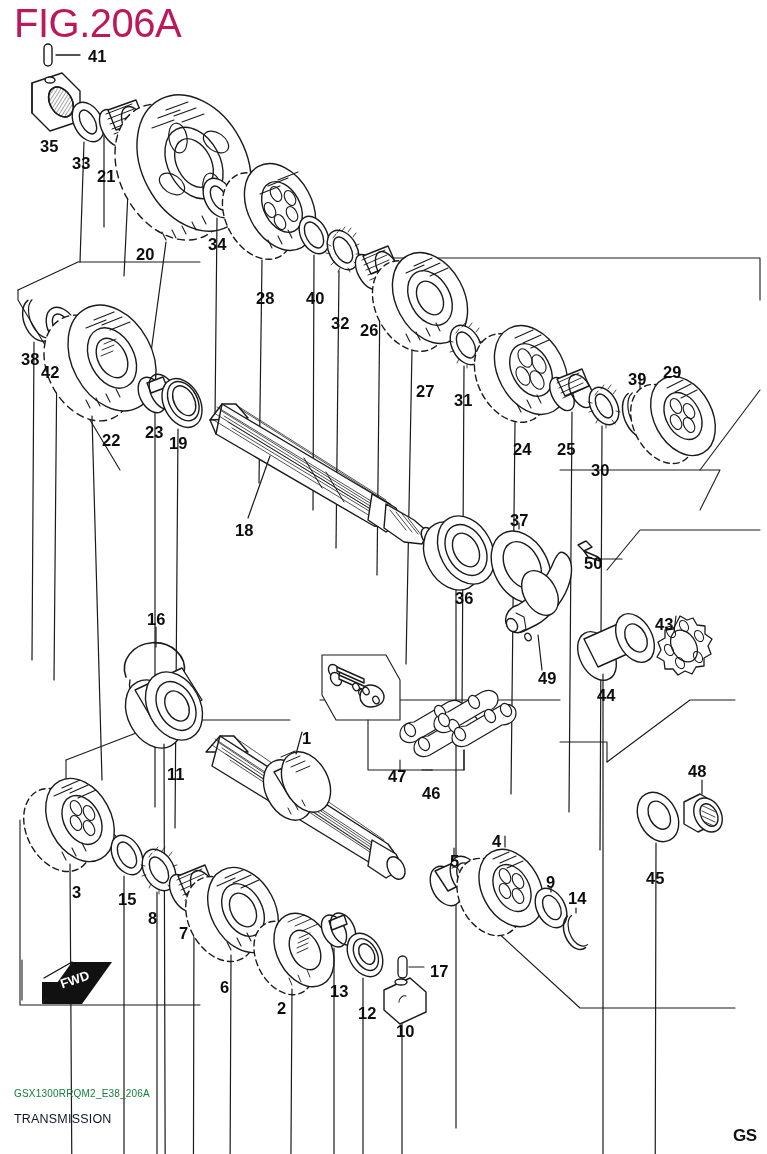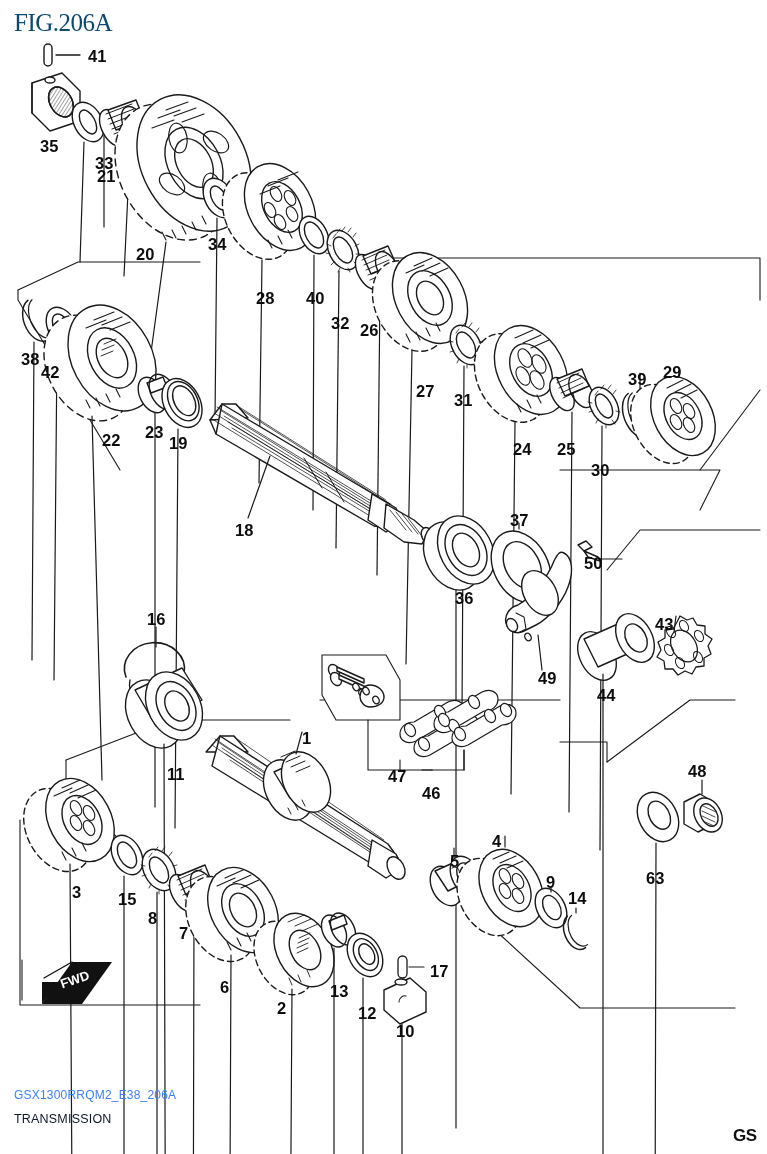--- a/index.html
+++ b/index.html
@@ -1,23 +1,23 @@
 <!DOCTYPE html>
 <html><head>
 <meta charset="utf-8">
 <style>
   html,body{margin:0;padding:0;background:#ffffff;}
   body{width:767px;height:1154px;position:relative;overflow:hidden;
        font-family:"Liberation Sans","DejaVu Sans",sans-serif;color:#1a1a1a;}
   #sheet{position:absolute;left:0;top:0;width:767px;height:1154px;background:#fff;}
-  #fig-title{position:absolute;left:14px;top:6px;font-size:25px;font-weight:400;
-             letter-spacing:-0.5px;line-height:34px;color:#0c4a6e;font-family:Liberation Serif, serif;}
+  #fig-title{position:absolute;left:14px;top:6px;font-size:40px;font-weight:400;
+             letter-spacing:-0.5px;line-height:34px;color:#be185d;}
   .callout{position:absolute;font-size:16.5px;font-weight:700;color:#0d0d0d;
            line-height:16px;letter-spacing:0px;white-space:nowrap;}
-  #footer1{position:absolute;left:14px;top:1088px;font-size:12px;color:#3b82f6;letter-spacing:0.2px;}
+  #footer1{position:absolute;left:14px;top:1088px;font-size:10px;color:#15803d;letter-spacing:0.2px;}
   #footer2{position:absolute;left:14px;top:1112px;font-size:12.5px;color:#0f172a;letter-spacing:0.2px;}
   #brand{position:absolute;left:733px;top:1126px;font-size:17px;font-weight:700;
          color:#111;letter-spacing:-0.5px;}
   #art{position:absolute;left:0;top:0;width:767px;height:1154px;}
   #fwd-label{position:absolute;left:60px;top:972px;font-size:13px;font-weight:700;
              color:#fff;transform:rotate(-19deg);letter-spacing:0px;pointer-events:none;}
 </style>
 </head>
 <body>
 
@@ -569,21 +569,21 @@
         <path d="M44,978 L72,962" stroke="#111" stroke-width="1.4" fill="none"></path>
       </g>
     </g>
   </svg>
 
   <div id="fwd-label">FWD</div>
 
   <div id="callout-layer">
       <div class="callout" style="left: 88px; top: 48px;">41</div>
       <div class="callout" style="left: 40px; top: 138px;">35</div>
-      <div class="callout" style="left: 72px; top: 155px; margin-left: 23px;">33</div>
+      <div class="callout" style="left: 72px; top: 155px;">33</div>
       <div class="callout" style="left: 97px; top: 168px;">21</div>
       <div class="callout" style="left: 136px; top: 246px;">20</div>
       <div class="callout" style="left: 208px; top: 236px;">34</div>
       <div class="callout" style="left: 256px; top: 290px;">28</div>
       <div class="callout" style="left: 306px; top: 290px;">40</div>
       <div class="callout" style="left: 331px; top: 315px;">32</div>
       <div class="callout" style="left: 360px; top: 322px;">26</div>
       <div class="callout" style="left: 416px; top: 383px;">27</div>
       <div class="callout" style="left: 454px; top: 392px;">31</div>
       <div class="callout" style="left: 513px; top: 441px;">24</div>
@@ -606,21 +606,21 @@
       <div class="callout" style="left: 147px; top: 611px;">16</div>
       <div class="callout" style="left: 167px; top: 766px;">11</div>
       <div class="callout" style="left: 302px; top: 730px;">1</div>
       <div class="callout" style="left: 388px; top: 768px;">47</div>
       <div class="callout" style="left: 422px; top: 785px;">46</div>
       <div class="callout" style="left: 450px; top: 853px;">5</div>
       <div class="callout" style="left: 492px; top: 833px;">4</div>
       <div class="callout" style="left: 546px; top: 874px;">9</div>
       <div class="callout" style="left: 568px; top: 890px; text-align: center;">14</div>
       <div class="callout" style="left: 688px; top: 763px;">48</div>
-      <div class="callout" style="left: 646px; top: 870px;">63</div>
+      <div class="callout" style="left: 646px; top: 870px;">45</div>
       <div class="callout" style="left: 72px; top: 884px;">3</div>
       <div class="callout" style="left: 118px; top: 891px;">15</div>
       <div class="callout" style="left: 148px; top: 910px;">8</div>
       <div class="callout" style="left: 179px; top: 925px;">7</div>
       <div class="callout" style="left: 220px; top: 979px;">6</div>
       <div class="callout" style="left: 277px; top: 1000px;">2</div>
       <div class="callout" style="left: 330px; top: 983px;">13</div>
       <div class="callout" style="left: 358px; top: 1005px;">12</div>
       <div class="callout" style="left: 430px; top: 963px;">17</div>
       <div class="callout" style="left: 396px; top: 1023px;">10</div>

